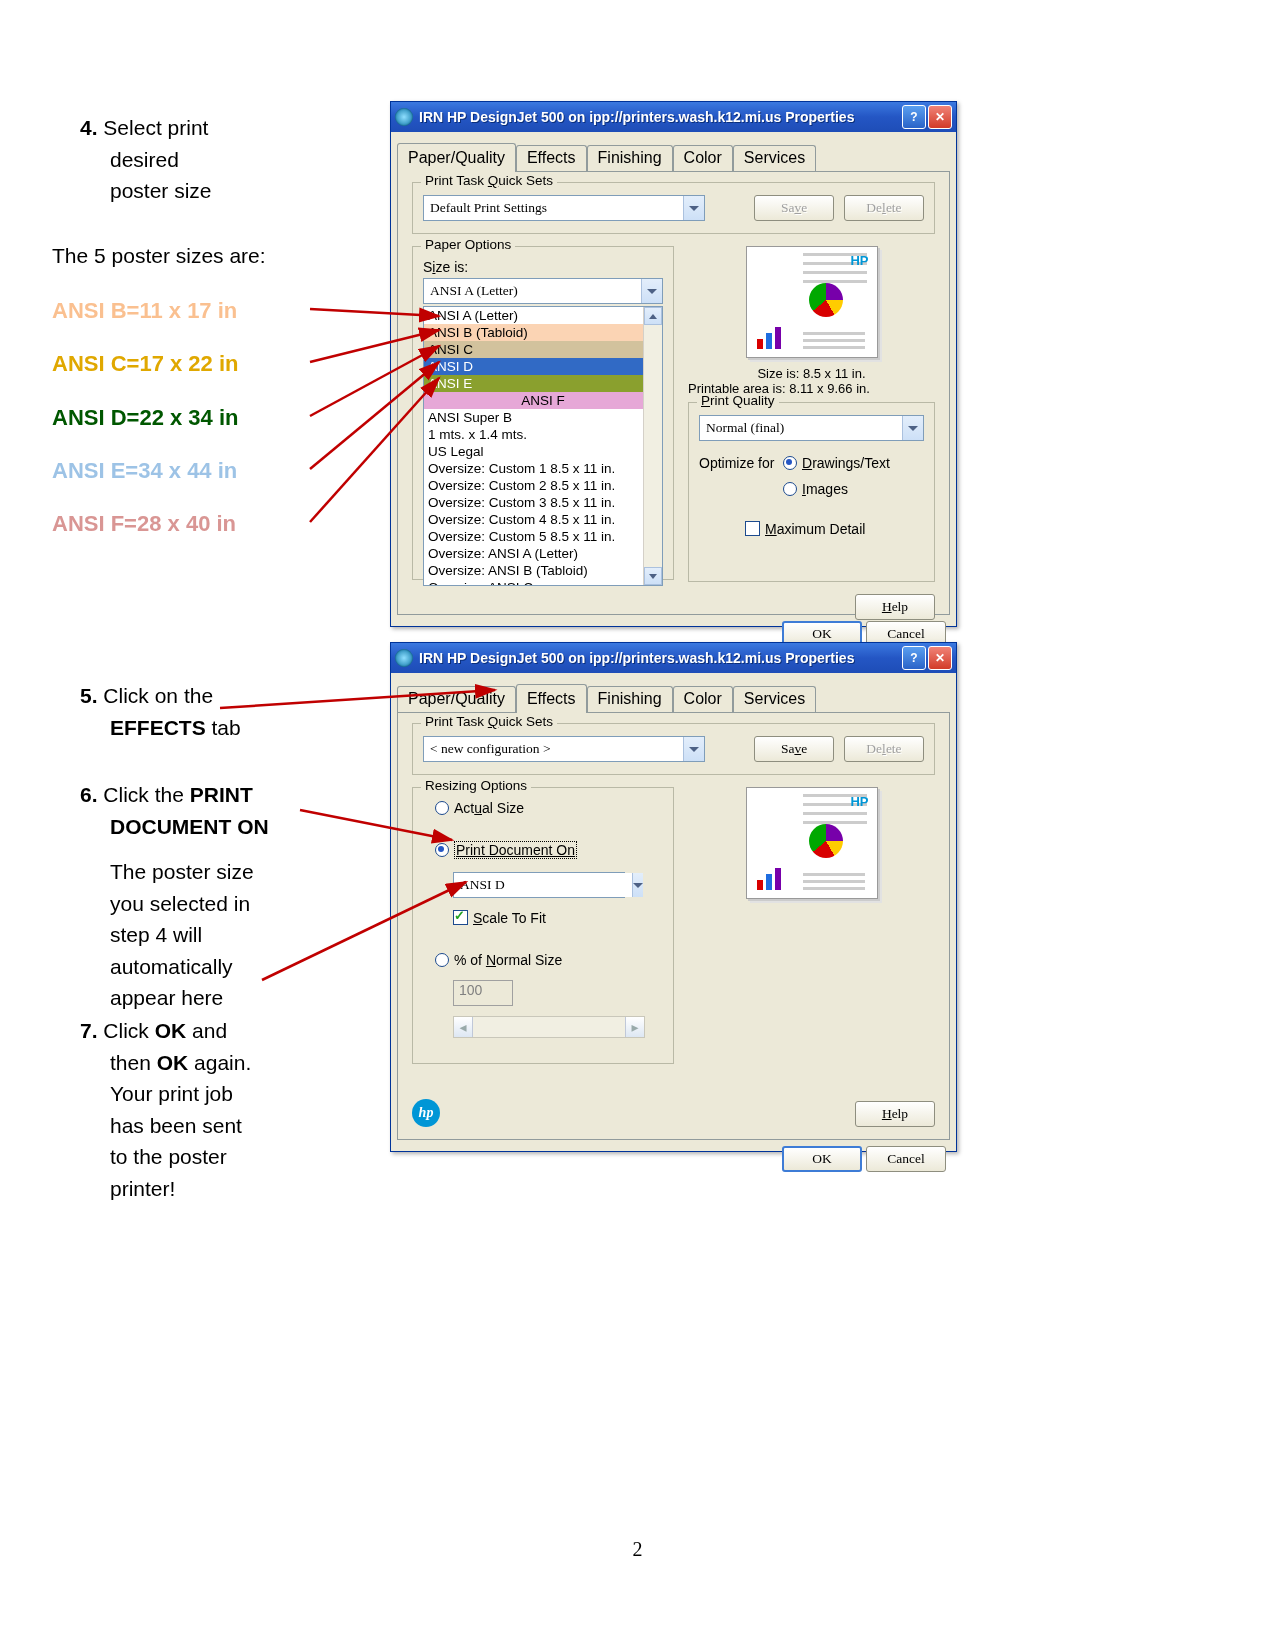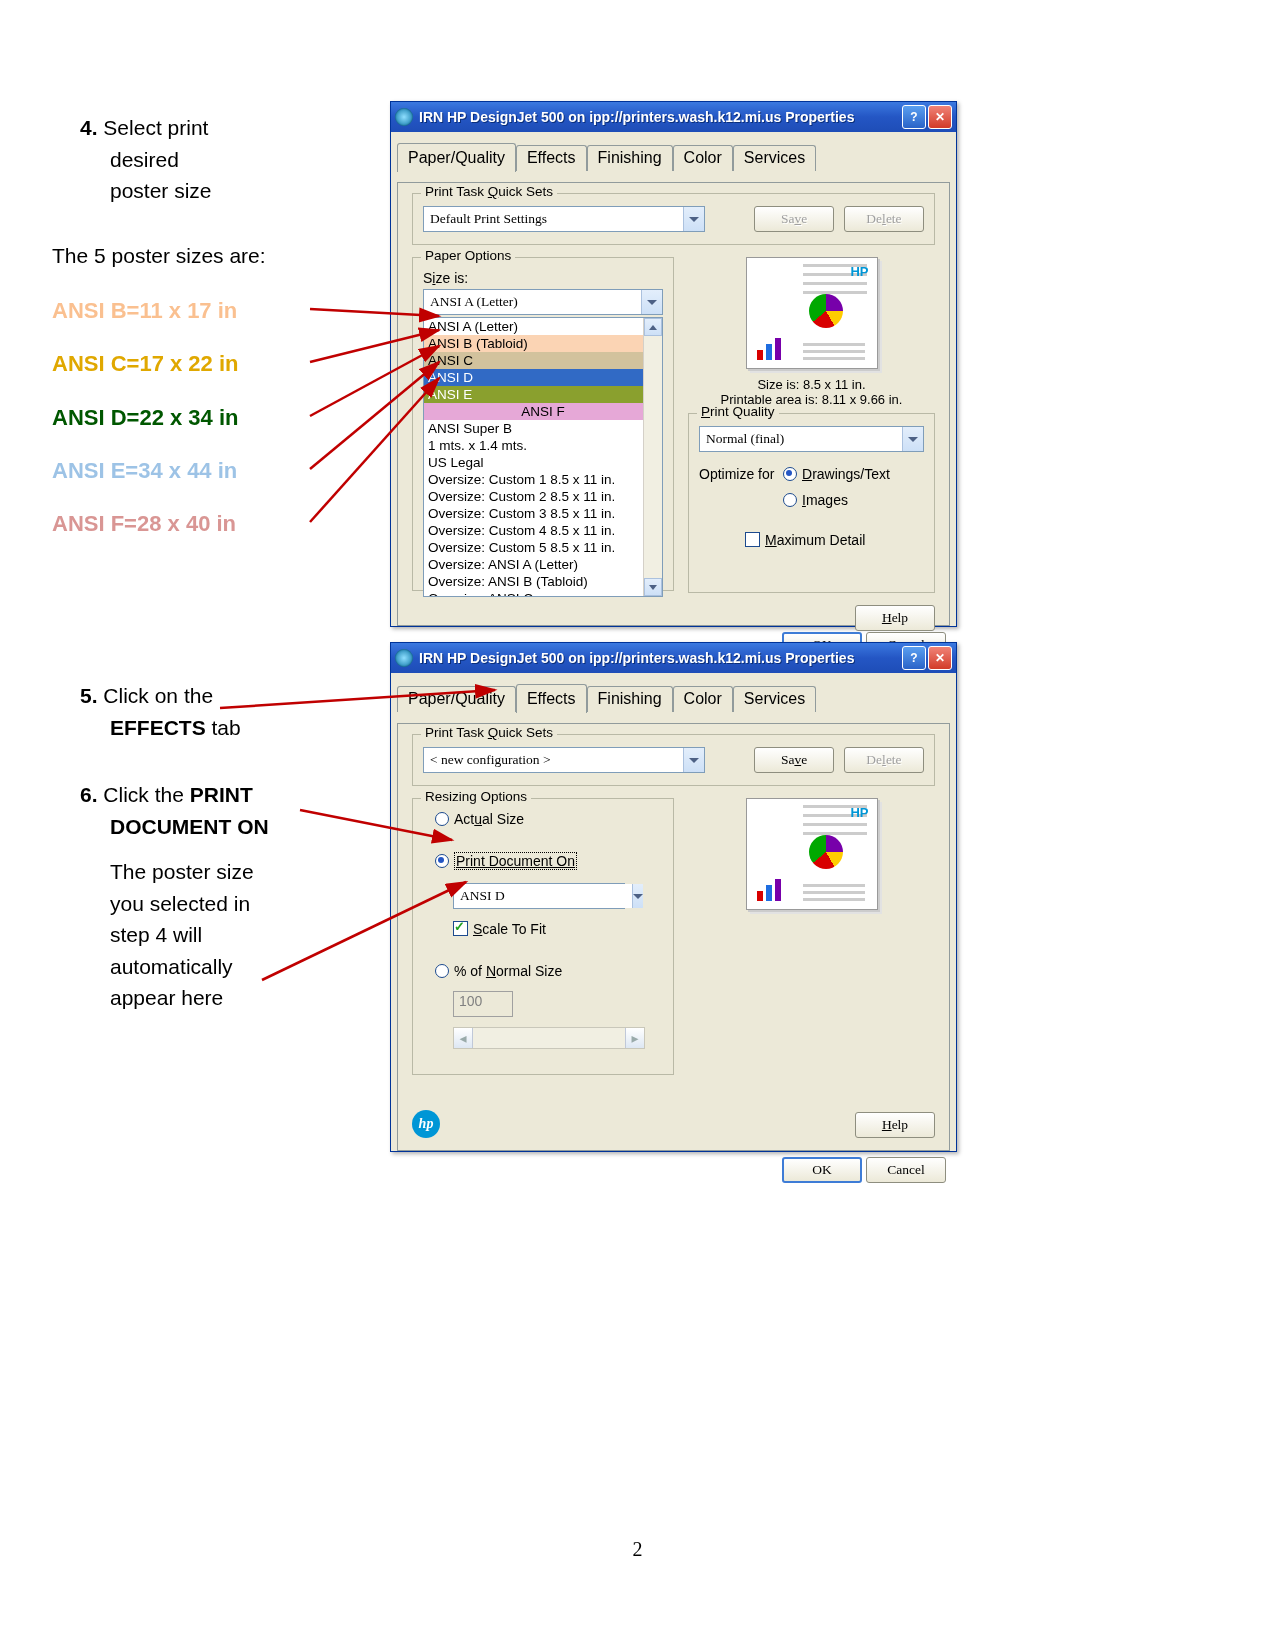--- a/index.html
+++ b/index.html
@@ -15,21 +15,21 @@
   .titlebar { height:30px; background:linear-gradient(to bottom,#3B79E0,#2456C4 50%,#1E4DB7); color:#fff; display:flex; align-items:center; padding:0 4px; }
   .titlebar .icon { width:18px; height:18px; margin-right:6px; background:radial-gradient(circle,#8fdfff,#006b9e); border-radius:50%; box-shadow:inset 0 0 2px #003e5c;}
   .titlebar .ttl { flex:1; font-weight:bold; font-size:14px; text-shadow:1px 1px 0 #0b2f7a; }
   .tbtn { width:22px; height:22px; margin-left:2px; border:1px solid #fff; border-radius:3px; display:flex; align-items:center; justify-content:center; font-weight:bold; font-size:12px; color:#fff; }
   .tbtn.help{ background:linear-gradient(#5a9ff0,#2a63c8);}
   .tbtn.close{ background:linear-gradient(#f08377,#d23b29);}
 
   .tabstrip { display:flex; align-items:flex-end; padding:10px 6px 0 6px; }
   .tab { background:#ECE9D8; border:1px solid #919B9C; border-bottom:none; padding:3px 10px 4px 10px; margin-right:0px; border-top-left-radius:3px; border-top-right-radius:3px; position:relative; font-size:16px;}
   .tab.active { background:#ECE9D8; z-index:2; padding-top:5px; padding-bottom:5px; top:1px; }
-  .tabpanel { margin:11px 6px 6px 6px; border:1px solid #919B9C; background:#ECE9D8; padding:10px 14px 14px 14px; position:relative;}
+  .tabpanel { margin:0 6px 6px 6px; border:1px solid #919B9C; background:#ECE9D8; padding:10px 14px 14px 14px; position:relative;}
 
   .group { border:1px solid #B9B9A6; margin-bottom:12px; position:relative; }
   .group > .legend { position:absolute; top:-10px; left:8px; background:#ECE9D8; padding:0 4px; font-size:13.5px; }
   .group-inner { padding:12px 10px 10px 10px; }
 
   .combo { display:flex; align-items:stretch; height:24px; background:#fff; border:1px solid #7F9DB9; }
   .combo input { border:none; flex:1; padding:0 6px; font-family:Tahoma; font-size:13.5px; }
   .combo .arrow { width:20px; background:linear-gradient(#E3EEFB,#CDE0F7); border-left:1px solid #ABC1DE; display:flex; align-items:center; justify-content:center; }
   .combo .arrow::after{ content:""; border-left:5px solid transparent; border-right:5px solid transparent; border-top:5px solid #4D6185;}
 
@@ -94,20 +94,28 @@
     <span class="num">6.</span> <span>Click the </span><b>PRINT</b><br>
     <span style="margin-left:30px"><b>DOCUMENT ON</b></span>
     <div style="height:14px"></div>
     <span style="margin-left:30px">The poster size</span><br>
     <span style="margin-left:30px">you selected in</span><br>
     <span style="margin-left:30px">step 4 will</span><br>
     <span style="margin-left:30px">automatically</span><br>
     <span style="margin-left:30px">appear here</span>
   </div>
 
+  <div class="instr" style="left:80px; top:1015px; width:260px;">
+    <span class="num">7.</span> <span>Click </span><b>OK</b><span> and</span><br>
+    <span style="margin-left:30px"><span>then </span><b>OK</b><span> again.</span></span><br>
+    <span style="margin-left:30px">Your print job</span><br>
+    <span style="margin-left:30px">has been sent</span><br>
+    <span style="margin-left:30px">to the poster</span><br>
+    <span style="margin-left:30px">printer!</span>
+  </div>
 
   <div class="page-num">2</div>
 
   <div class="dialog" style="left:390px; top:101px; width:565px; height:524px;">
     <div class="titlebar">
       <span class="icon"></span>
       <span class="ttl">IRN HP DesignJet 500 on ipp://printers.wash.k12.mi.us Properties</span>
       <span class="tbtn help">?</span>
       <span class="tbtn close">✕</span>
     </div>
@@ -185,21 +193,21 @@
                 <span style="height:22px;background:#7700aa"></span>
               </div>
               <div style="position:absolute; bottom:8px; left:56px;">
                 <div style="height:3px;background:#ccc;width:62px;margin-top:4px"></div>
                 <div style="height:3px;background:#ccc;width:62px;margin-top:4px"></div>
                 <div style="height:3px;background:#ccc;width:62px;margin-top:4px"></div>
               </div>
             </div>
           </div>
           <div style="text-align:center; font-size:13px; margin-top:8px;">Size is:  8.5  x  11 in.</div>
-          <div style="text-align:center; font-size:13px;">Printable area is:  8.11  x  9.66 in.</div>
+          <div style="text-align:left; font-size:13px;">Printable area is:  8.11  x  9.66 in.</div>
 
           <div class="group" style="height:178px; margin-top:6px;">
             <div class="legend"><span class="under">P</span>rint Quality</div>
             <div class="group-inner">
               <div class="combo">
                 <input value="Normal (final)" style="">
                 <div class="arrow"></div>
               </div>
               <div style="margin-top:14px; display:flex;">
                 <div style="width:84px;">Optimize for</div>

